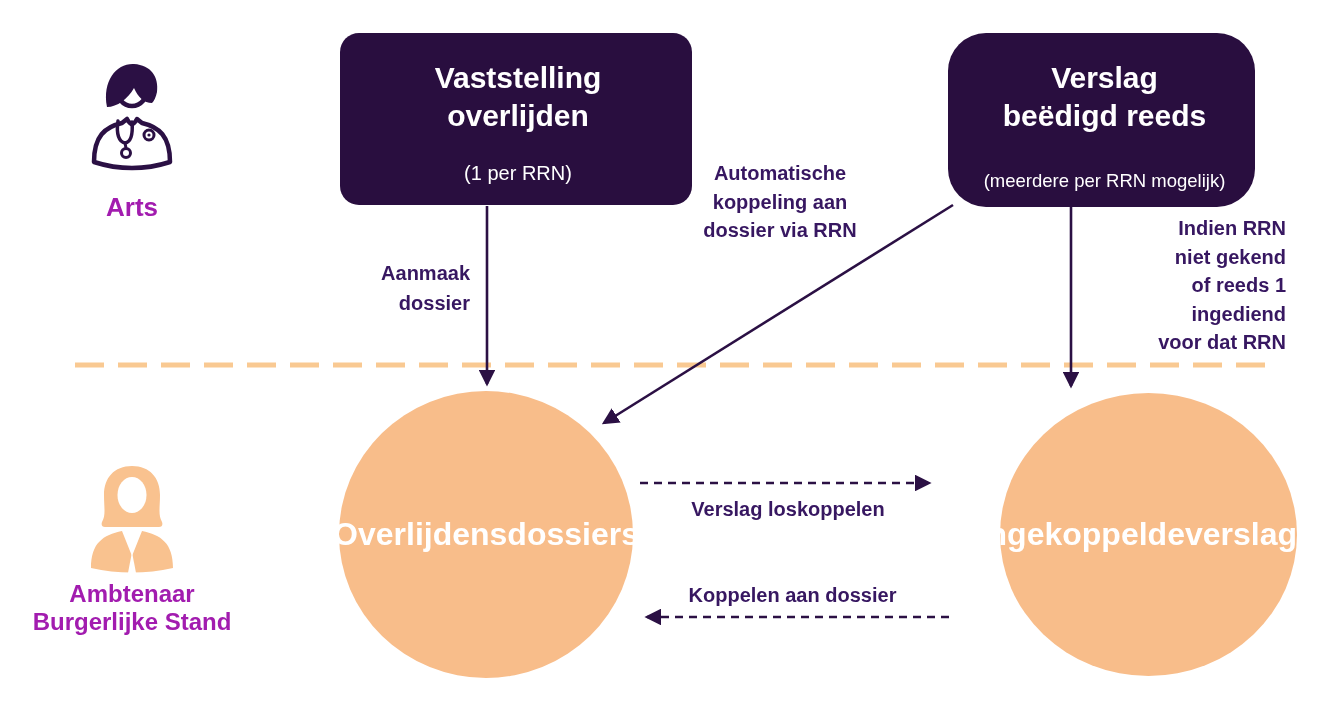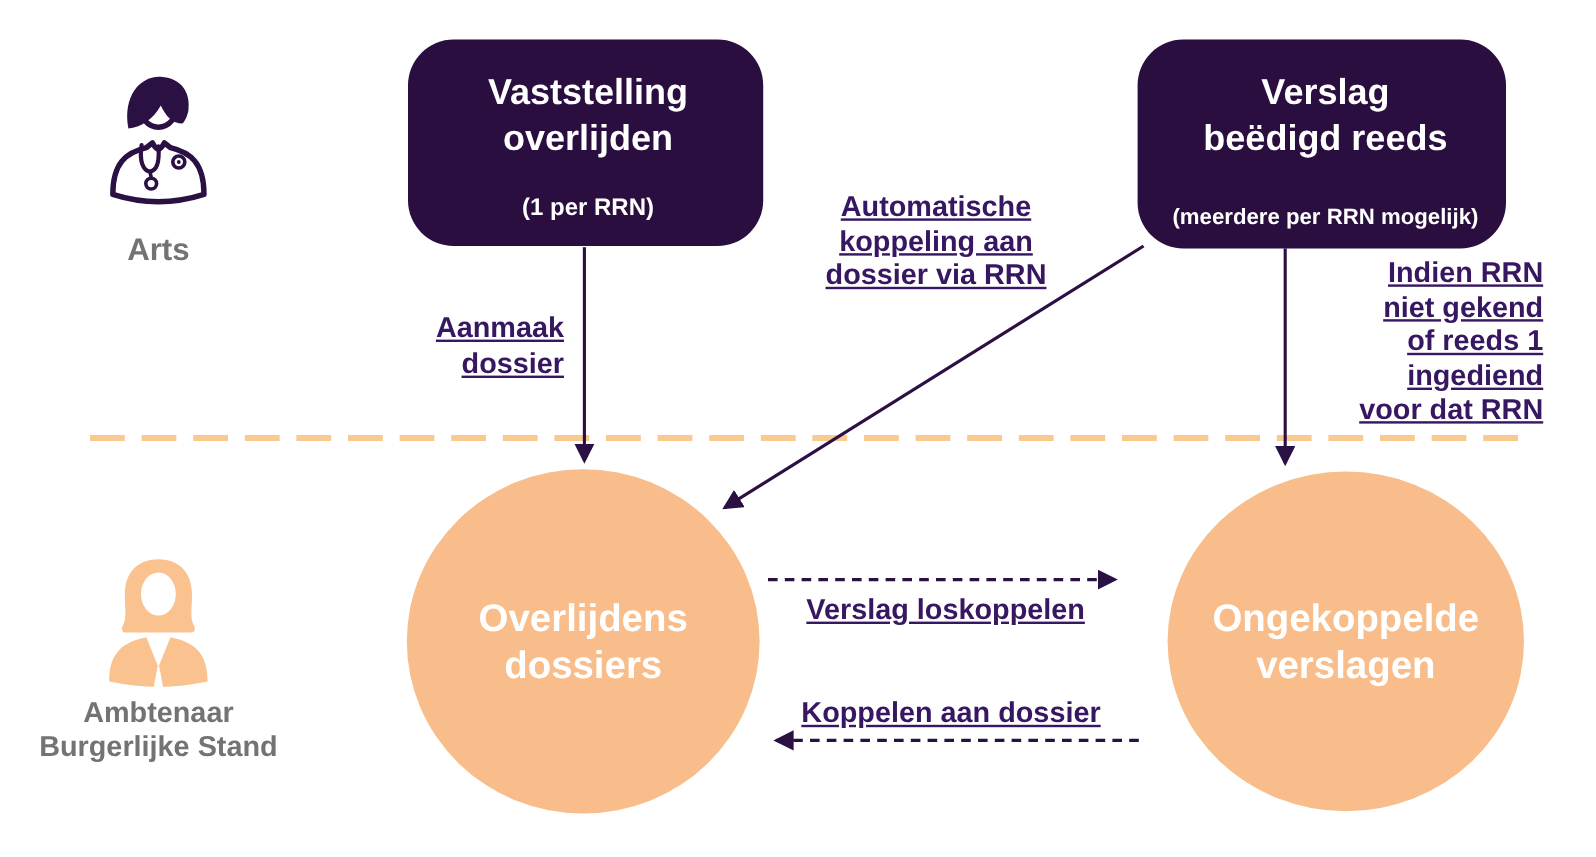--- a/index.html
+++ b/index.html
@@ -1,46 +1,46 @@
 <!DOCTYPE html>
 <html><head>
 <meta charset="utf-8">
 <style>
   html,body{margin:0;padding:0;background:#ffffff;}
   body{font-family:"Liberation Sans", sans-serif;}
   .canvas{position:relative;width:1330px;height:714px;background:#ffffff;overflow:hidden;}
 
   
   .actor{position:absolute;text-align:center;color:#2B1044;}
-  .actor-label{font-weight:bold;color:#737373;}
+  .actor-label{font-weight:bold;color:#a21caf;}
   .actor-arts{left:40px;top:58px;width:184px;}
   .actor-arts .actor-label{font-size:26px;margin-top:6px;}
   .actor-ambtenaar{left:20px;top:464px;width:224px;}
   .actor-ambtenaar .actor-label{font-size:24px;line-height:28px;}
   .actor-icon{display:inline-block;}
 
   
   .node-box{position:absolute;background:#290E3F;border-radius:38px;color:#ffffff;
     display:flex;flex-direction:column;align-items:center;justify-content:space-between;
     text-align:center;box-sizing:border-box;}
-  .box-vaststelling{left:340px;top:33px;width:296px;height:172px;padding:26px 10px 20px 14px;}
+  .box-vaststelling{left:340px;top:33px;width:352px;height:172px;padding:26px 10px 20px 14px;border-radius:19px;}
   .box-verslag{left:948px;top:33px;width:307px;height:174px;padding:26px 6px 15px 12px;}
   .box-title{font-size:30px;line-height:38px;font-weight:bold;}
-  .box-subtitle{font-size:20px;font-weight:bold;margin-top:12px;}
+  .box-subtitle{font-size:20px;font-weight:normal;margin-top:12px;}
   .box-verslag .box-subtitle{font-size:18.5px;}
 
   
   .node-circle{position:absolute;background:#F8BD8A;border-radius:50%;
-    display:flex;flex-direction:column;align-items:center;justify-content:center;
+    display:flex;flex-direction:row;align-items:center;justify-content:center;
     text-align:center;color:#ffffff;font-weight:bold;font-size:32px;line-height:39px;}
   .circle-dossiers{left:339px;top:391px;width:294px;height:287px;}
-  .circle-verslagen{left:973px;top:393px;width:297px;height:283px;}
+  .circle-verslagen{left:1000px;top:393px;width:297px;height:283px;}
 
   
-  .edge-label{position:absolute;color:#371761;font-weight:bold;font-size:24px;line-height:28.5px;text-decoration:underline;}
+  .edge-label{position:absolute;color:#371761;font-weight:bold;font-size:20px;line-height:28.5px;}
   .lbl-aanmaak{left:290px;top:259px;width:180px;text-align:right;line-height:29.5px;}
   .lbl-automatisch{left:670px;top:159px;width:220px;text-align:center;}
   .lbl-indien{left:1096px;top:214px;width:190px;text-align:right;}
   .lbl-loskoppelen{left:663px;top:495px;width:250px;text-align:center;}
   .lbl-koppelen{left:665px;top:581px;width:255px;text-align:center;}
 
   .overlay{position:absolute;left:0;top:0;pointer-events:none;}
 </style>
 </head>
 <body>

